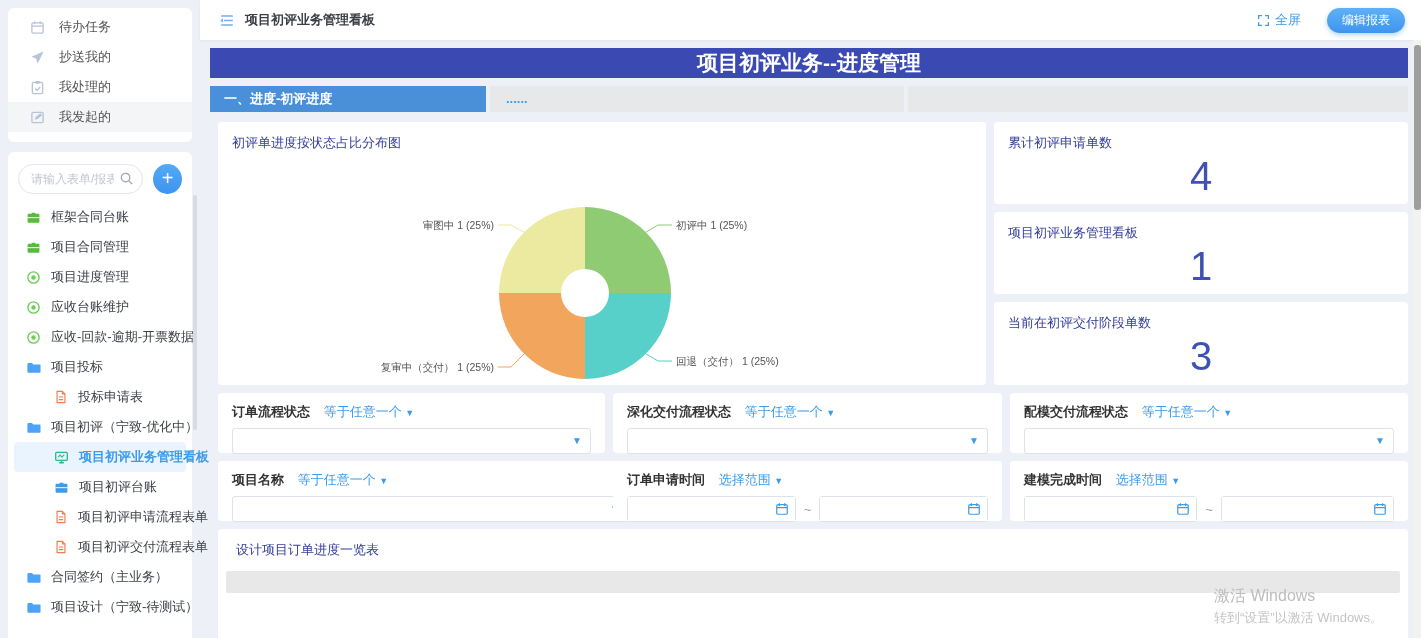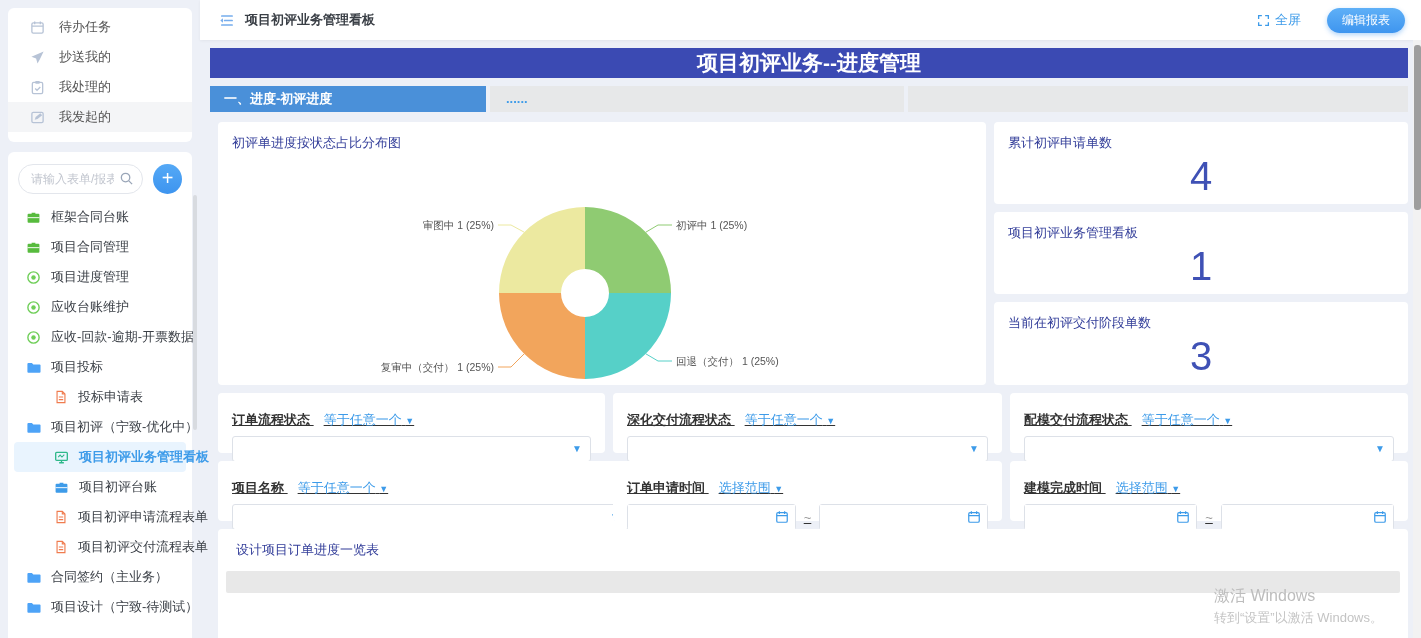--- a/index.html
+++ b/index.html
@@ -40,21 +40,21 @@
   .edit-btn { width:78px; height:25px; border:none; border-radius:13px; background:linear-gradient(180deg,#5fb0f7,#3e95ef); color:#fff; font-size:12px; cursor:pointer; box-shadow:0 2px 5px rgba(62,149,239,.4); }
   .banner { position:absolute; left:210px; top:48px; width:1198px; height:30px; background:#3b4ab3; color:#fff; font-size:21px; font-weight:bold; text-align:center; line-height:30px; }
   .tab-active { position:absolute; left:210px; top:86px; width:276px; height:26px; background:#4a90d9; color:#fff; font-weight:bold; line-height:26px; padding-left:14px; cursor:pointer; }
   .tab-gray { position:absolute; left:490px; top:86px; width:414px; height:26px; background:#e7e8e9; color:#3d9be9; font-weight:bold; line-height:26px; padding-left:16px; cursor:pointer; }
   .tab-filler { position:absolute; left:908px; top:86px; width:500px; height:26px; background:#e7e8e9; }
   .card { position:absolute; background:#fff; border-radius:4px; }
   .card-title { padding:12px 14px 0 14px; color:#323d99; font-weight:normal; font-size:13px; }
   .pie-card { left:218px; top:122px; width:768px; height:263px; }
   .stat-card { left:994px; width:414px; }
   .stat-value { text-align:center; font-size:40px; color:#3f51b5; margin-top:2px; line-height:1.1; }
-  .filter-card { height:60px; padding:18px 14px 0 14px;text-decoration:underline; }
+  .filter-card { height:60px; padding:10px 14px 0 14px; }
   .f-label { font-weight:bold; color:#333; }
   .f-op { color:#3d9be9; margin-left:10px; cursor:pointer; }
   .f-op .car { font-size:9px; }
   .sel { position:relative; margin-top:7px; height:26px; border:1px solid #dde1e8; border-radius:3px; background:#fff; cursor:pointer; }
   .sel .car { position:absolute; right:8px; top:6px; color:#3d9be9; font-size:10px; }
   .drange { display:flex; align-items:center; margin-top:7px; }
   .dinput { position:relative; flex:1; height:26px; border:1px solid #dde1e8; border-radius:3px; }
   .dinput input { width:100%; height:100%; border:none; outline:none; padding:0 26px 0 8px; }
   .dinput .cal { position:absolute; right:6px; top:5px; cursor:pointer; }
   .tilde { margin:0 8px; color:#999; }

